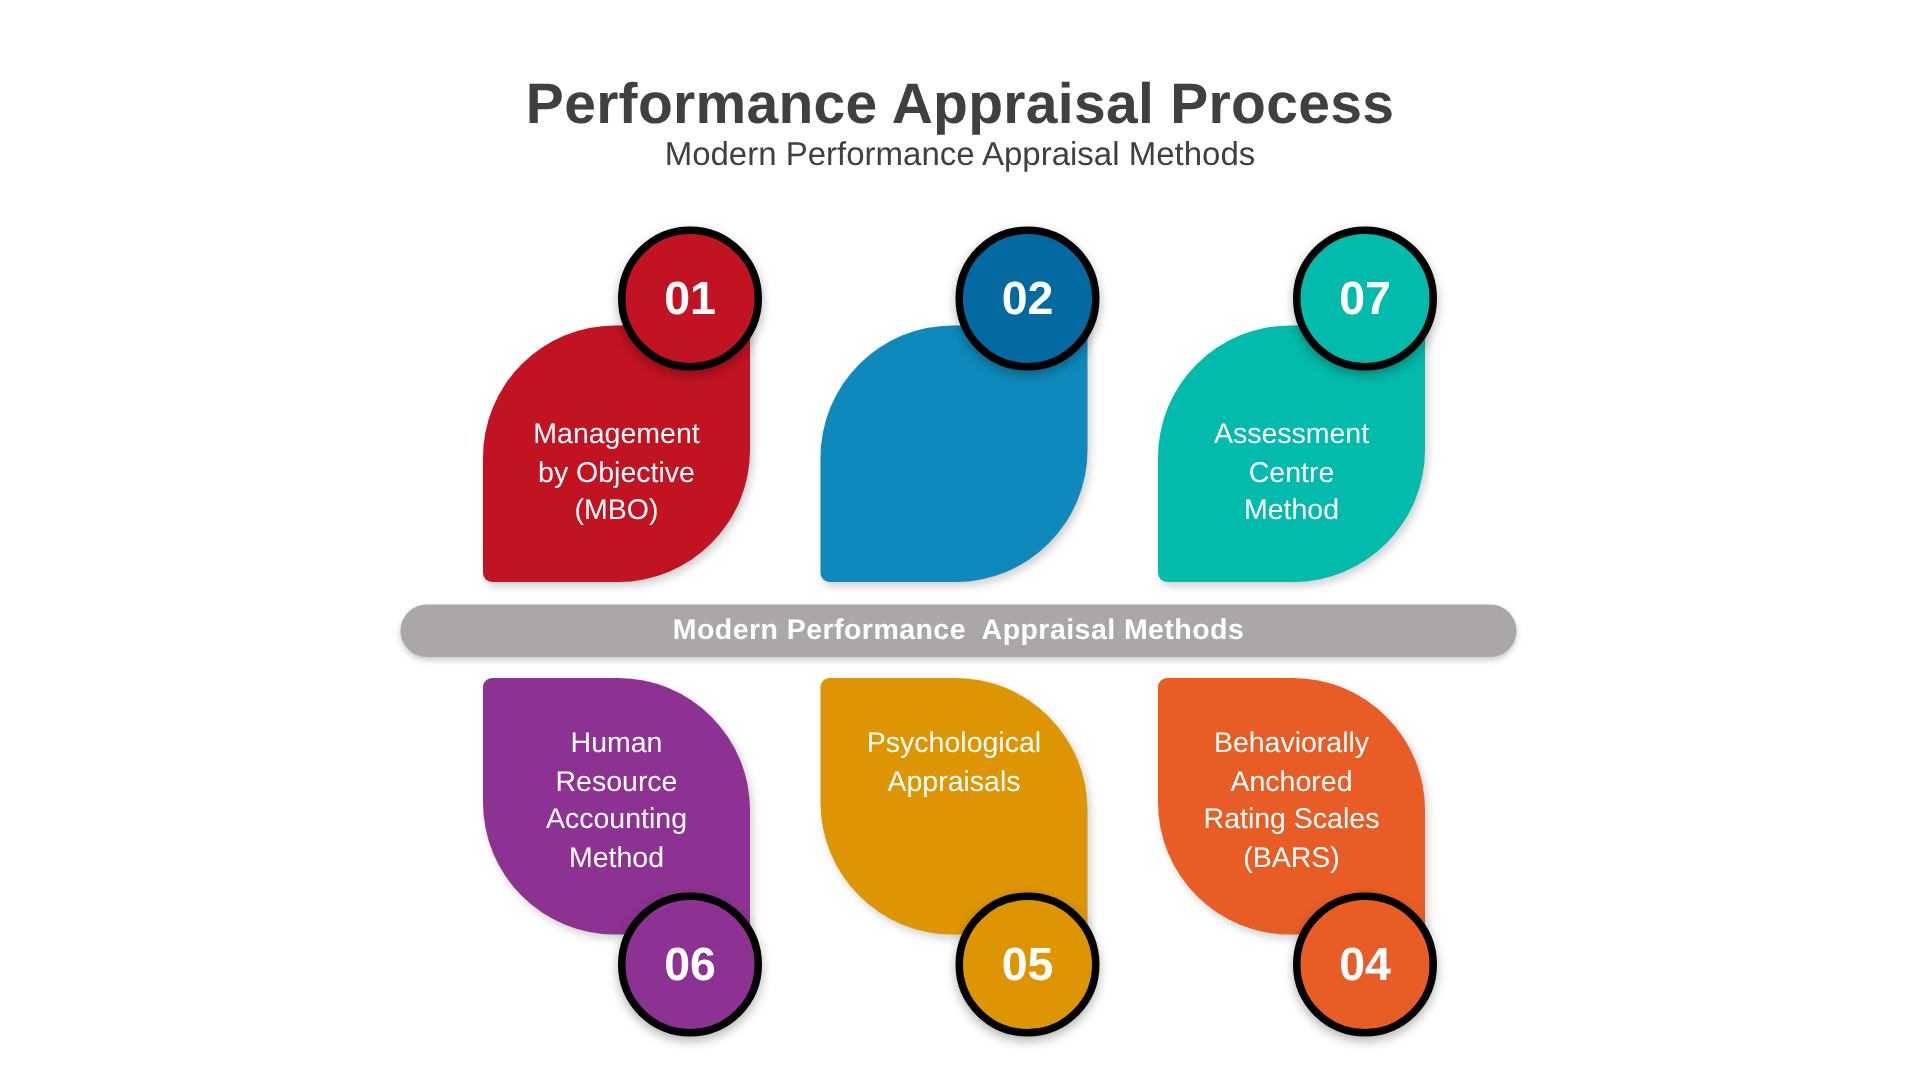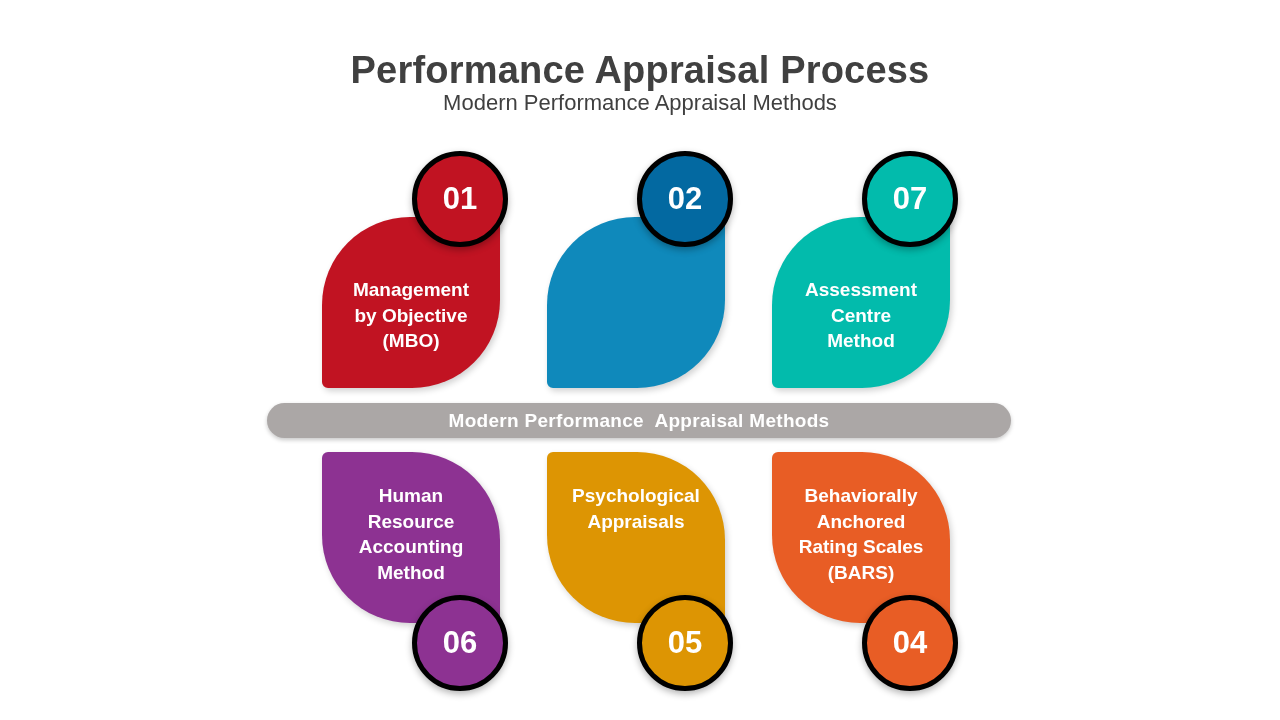--- a/index.html
+++ b/index.html
@@ -22,21 +22,21 @@
   .card.top    { top:217px; }
   .card.bottom { top:452px; }
   .card-body {
     position:absolute; left:0; top:0; right:0; bottom:0;
     box-shadow:2px 3px 6px rgba(0,0,0,0.18);
   }
   .top .card-body    { border-radius:88px 6px 88px 6px; }
   .bottom .card-body { border-radius:6px 88px 6px 88px; }
   .card-label {
     position:absolute; left:-4px; right:-4px; text-align:center;
-    color:#ffffff; font-size:19px; line-height:25.5px; white-space:pre-line;font-weight:bold;
+    color:#ffffff; font-size:19px; line-height:25.5px; white-space:pre-line;
   }
   .top .card-label    { top:60px; }
   .bottom .card-label { top:31px; }
   .badge {
     position:absolute; left:90px; width:86px; height:86px; border-radius:50%;
     border:5px solid #000000; box-sizing:content-box;
     box-shadow:0 3px 7px rgba(0,0,0,0.30);
     display:flex; align-items:center; justify-content:center;
     color:#ffffff; font-size:31px; font-weight:bold;
   }

